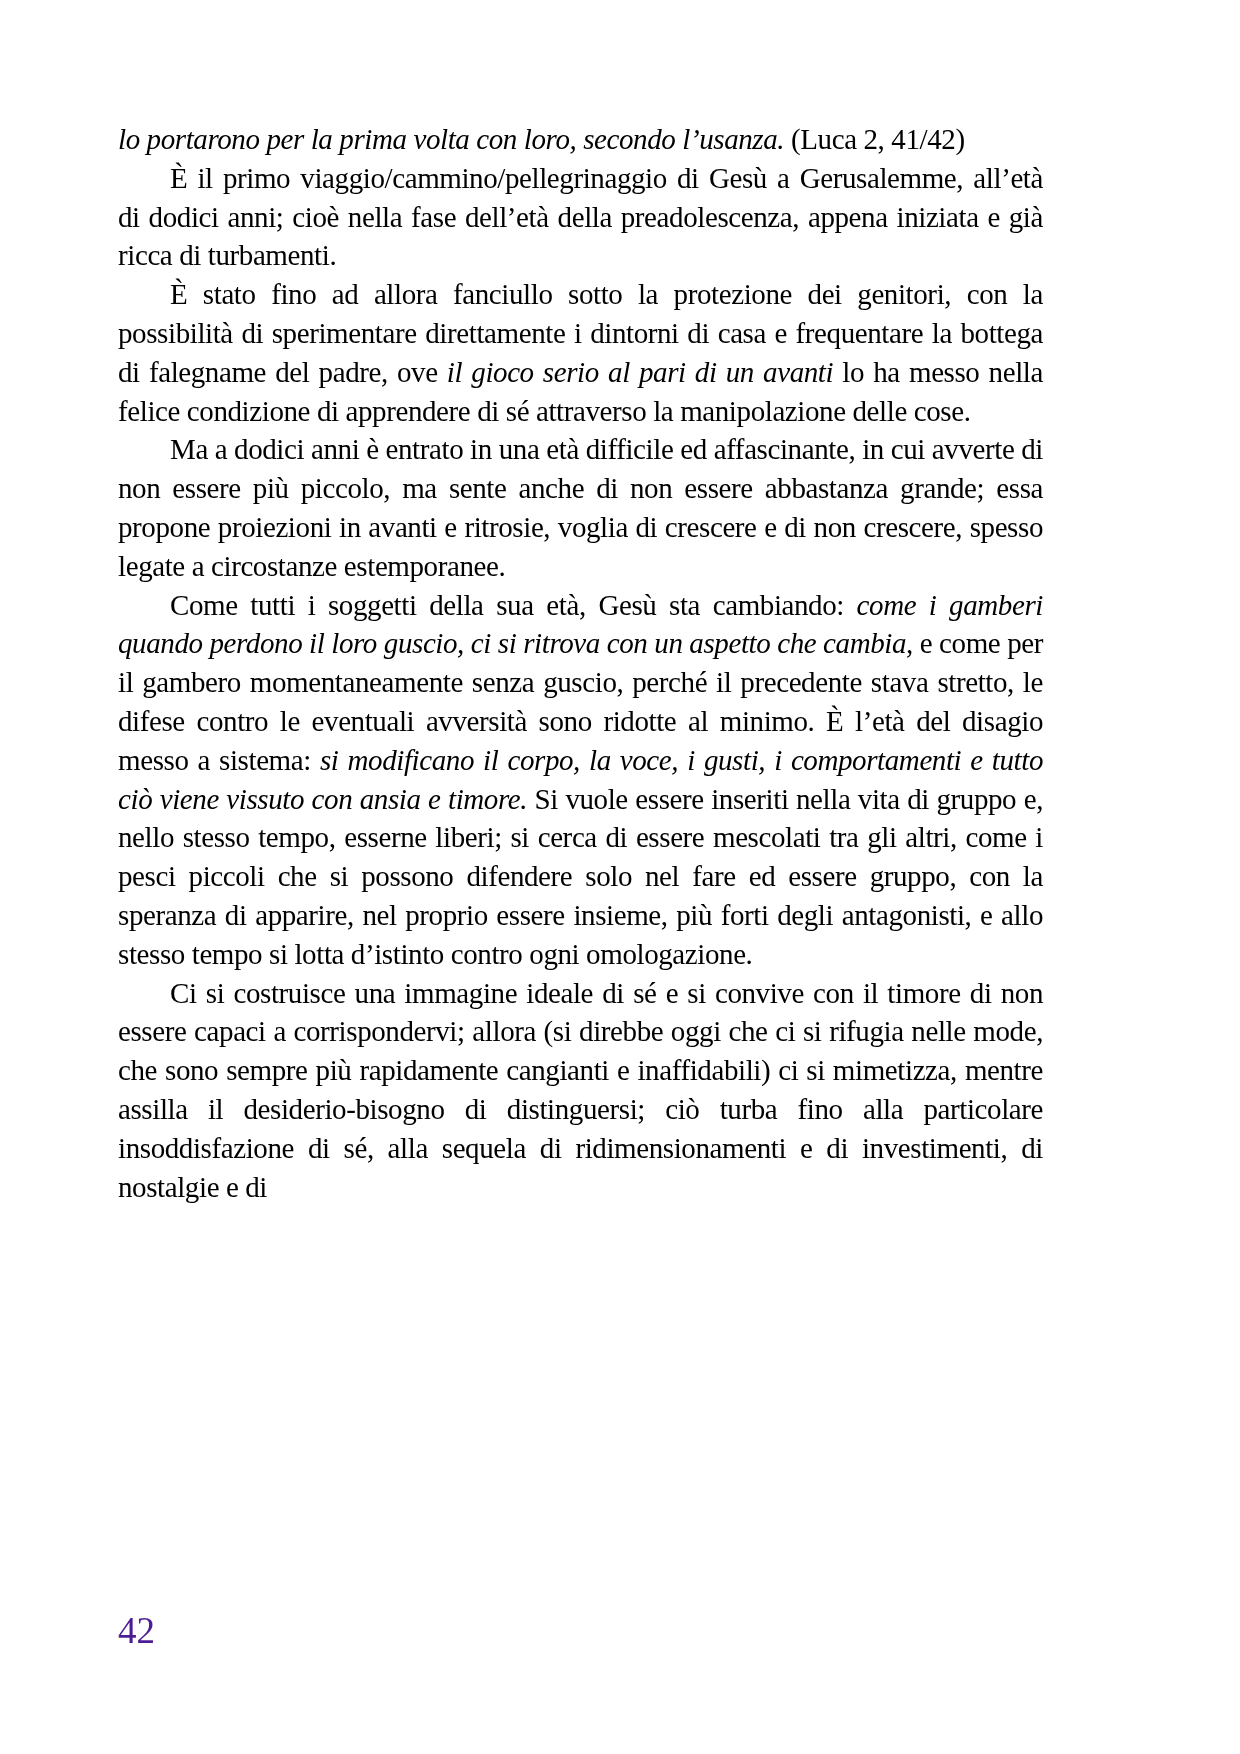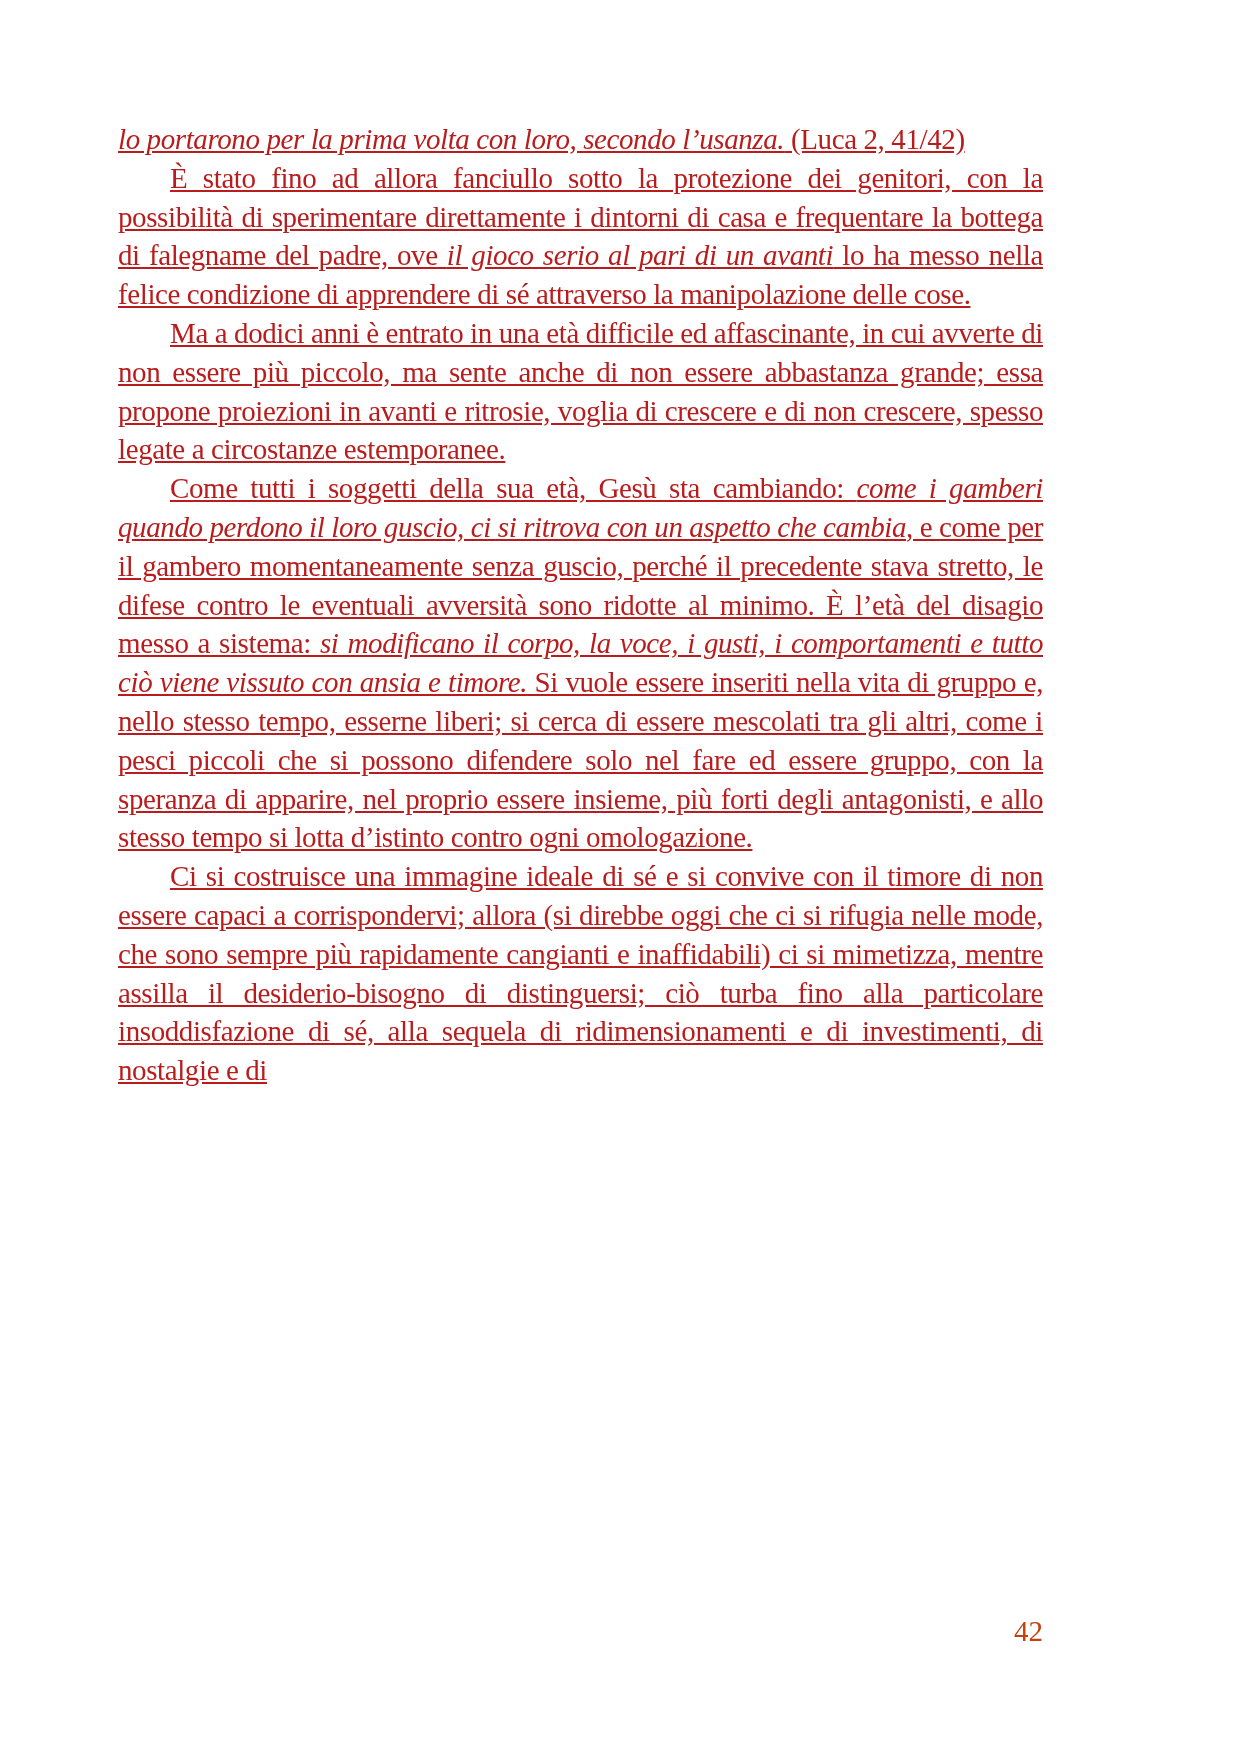--- a/index.html
+++ b/index.html
@@ -22,54 +22,54 @@
   }
   .text-block {
     position: absolute;
     left: 118px;
     top: 120px;
     width: 925px;
     font-size: 29px;
     line-height: 38.8px;
     letter-spacing: -0.4px;
     text-align: justify;
-    color: #b91c1c;
-    text-decoration: underline;
+    color: #000000;
   }
   .p {
     margin: 0;
     padding: 0;
     text-indent: 52px;
   }
   .p.first {
     text-indent: 0;
   }
   .it {
     font-style: italic;
   }
   .page-number {
     position: absolute;
     left: 118px;
     top: 1612px;
     width: 925px;
-    text-align: right;
-    font-size: 29px;
+    text-align: left;
+    font-size: 37px;
     line-height: 38.8px;
-    color: #c2410c;
+    color: #4c1d95;
   }
 </style>
 </head>
 <body>
 
 <main class="page">
 
   <article class="text-block">
 
     <p class="p first"><span class="it">lo portarono per la prima volta con loro, secondo l’usanza.</span><span> (Luca 2, 41/42)</span></p>
 
+    <p class="p"><span>È il primo viaggio/cammino/pellegrinaggio di Gesù a Gerusalemme, all’età di dodici anni; cioè nella fase dell’età della preadolescenza, appena iniziata e già ricca di turbamenti.</span></p>
 
 
     <p class="p"><span>È stato fino ad allora fanciullo sotto la protezione dei genitori, con la possibilità di sperimentare direttamente i dintorni di casa e frequentare la bottega di falegname del padre, ove </span><span class="it">il gioco serio al pari di un avanti</span><span> lo ha messo nella felice condizione di apprendere di sé attraverso la manipolazione delle cose.</span></p>
 
     <p class="p"><span>Ma a dodici anni è entrato in una età difficile ed affascinante, in cui avverte di non essere più piccolo, ma sente anche di non essere abbastanza grande; essa propone proiezioni in avanti e ritrosie, voglia di crescere e di non crescere, spesso legate a circostanze estemporanee.</span></p>
 
     <p class="p"><span>Come tutti i soggetti della sua età, Gesù sta cambiando: </span><span class="it">come i gamberi quando perdono il loro guscio, ci si ritrova con un aspetto che cambia</span><span>, e come per il gambero momentaneamente senza guscio, perché il precedente stava stretto, le difese contro le eventuali avversità sono ridotte al minimo. È l’età del disagio messo a sistema: </span><span class="it">si modificano il corpo, la voce, i gusti, i comportamenti e tutto ciò viene vissuto con ansia e timore.</span><span> Si vuole essere inseriti nella vita di gruppo e, nello stesso tempo, esserne liberi; si cerca di essere mescolati tra gli altri, come i pesci piccoli che si possono difendere solo nel fare ed essere gruppo, con la speranza di apparire, nel proprio essere insieme, più forti degli antagonisti, e allo stesso tempo si lotta d’istinto contro ogni omologazione.</span></p>
 
     <p class="p"><span>Ci si costruisce una immagine ideale di sé e si convive con il timore di non essere capaci a corrispondervi; allora (si direbbe oggi che ci si rifugia nelle mode, che sono sempre più rapidamente cangianti e inaffidabili) ci si mimetizza, mentre assilla il desiderio-bisogno di distinguersi; ciò turba fino alla particolare insoddisfazione di sé, alla sequela di ridimensionamenti e di investimenti, di nostalgie e di</span></p>
 

